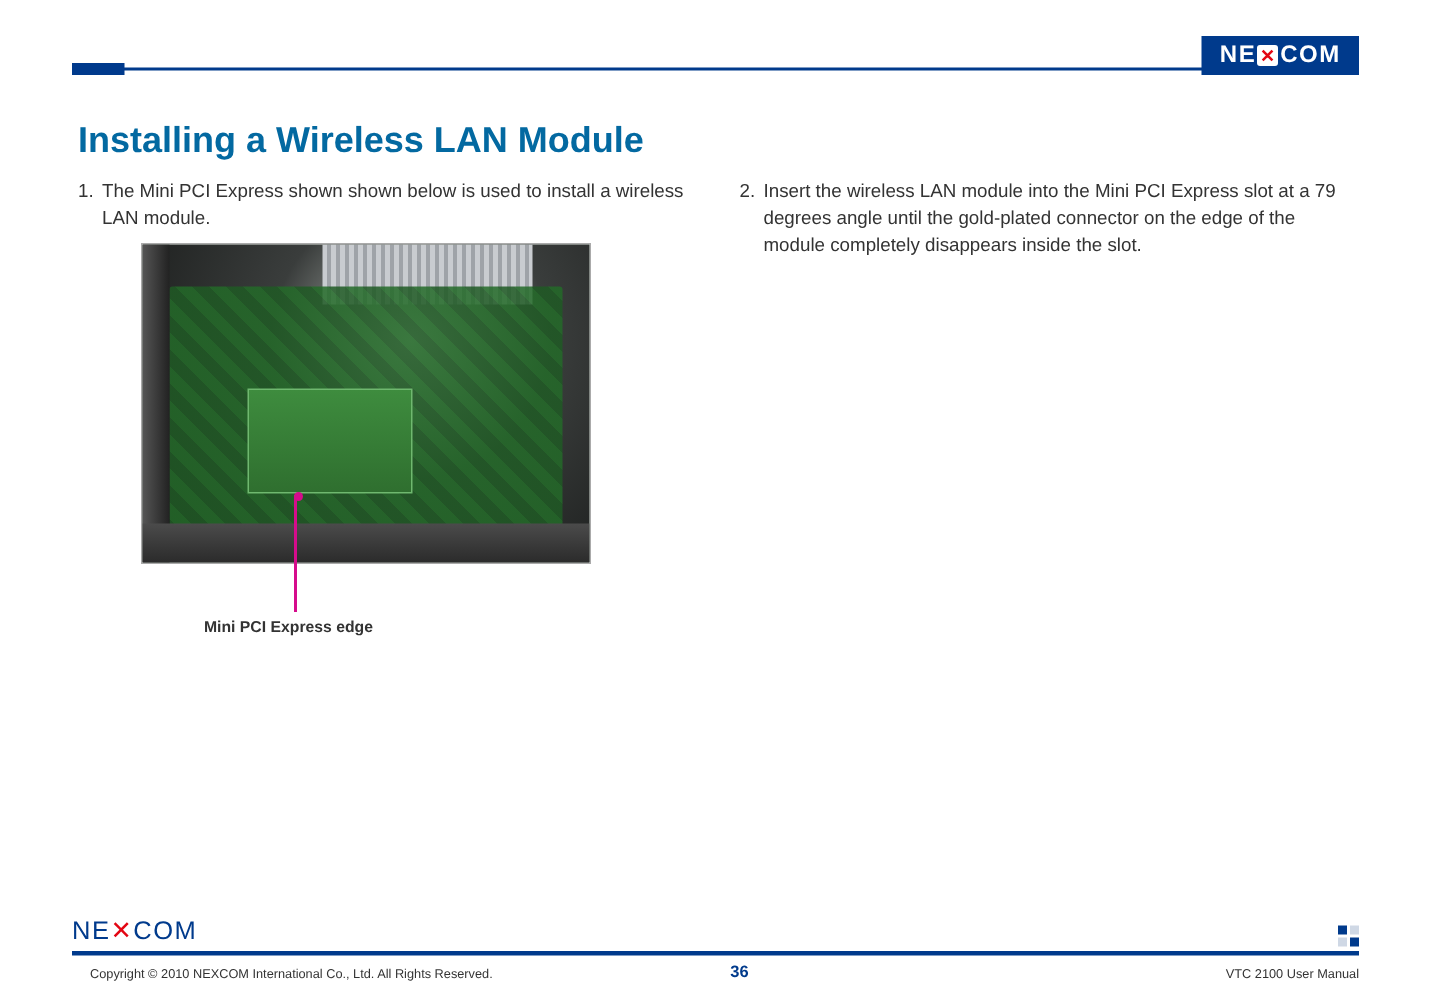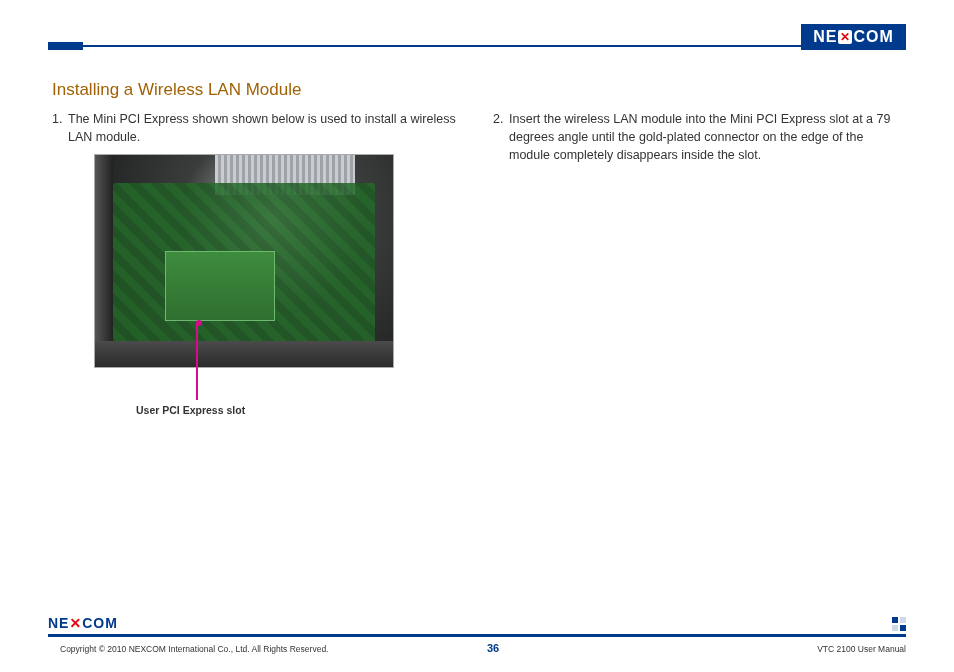--- a/index.html
+++ b/index.html
@@ -64,23 +64,23 @@
   }
 
   .content {
     position: absolute;
     top: 80px;
     left: 52px;
     right: 52px;
     bottom: 55px;
   }
   h1 {
-    font-size: 17px;
-    font-weight: 400;
-    color: #a16207;
+    font-size: 24px;
+    font-weight: 700;
+    color: #0369a1;
     margin-bottom: 10px;
   }
   .columns {
     display: flex;
     gap: 32px;
   }
   .col {
     flex: 1;
     font-size: 12.5px;
     line-height: 1.45;
@@ -182,22 +182,22 @@
   .footer-line {
     position: absolute;
     left: 48px; right: 48px; bottom: 35px;
     height: 3px;
     background: #003a8c;
   }
   .footer-logo {
     position: absolute;
     left: 48px;
     bottom: 41px;
-    font-size: 14px;
-    font-weight: 700;
+    font-size: 17px;
+    font-weight: 400;
     color: #003a8c;
     letter-spacing: 1px;
   }
   .footer-logo .x {
     color: #e30613;
   }
   .footer-squares {
     position: absolute;
     right: 48px; bottom: 41px;
     display: grid;
@@ -262,21 +262,21 @@
       <div class="figure" style="margin-left:42px;">
         <div class="photo">
           <div class="heatsink"></div>
           <div class="board"></div>
           <div class="slot1"></div>
           <div class="case-edge"></div>
           <div class="case-bottom"></div>
         </div>
 
         <div class="callout-line" style="left:102px; top:168px; width:2px; height:78px; background:#d60c8c;"></div>
-        <div class="callout-label" style="left:42px; top:250px; text-align:left;">User PCI Express slot</div>
+        <div class="callout-label" style="left:42px; top:250px; text-align:left;">Mini PCI Express edge</div>
       </div>
     </div>
 
     <div class="col">
       <div class="step">
         <div class="step-num">2.</div>
         <div class="step-text">Insert the wireless LAN module into the Mini PCI Express slot at a 79 degrees angle until the gold-plated connector on the edge of the module completely disappears inside the slot.</div>
       </div>
 
     </div>

